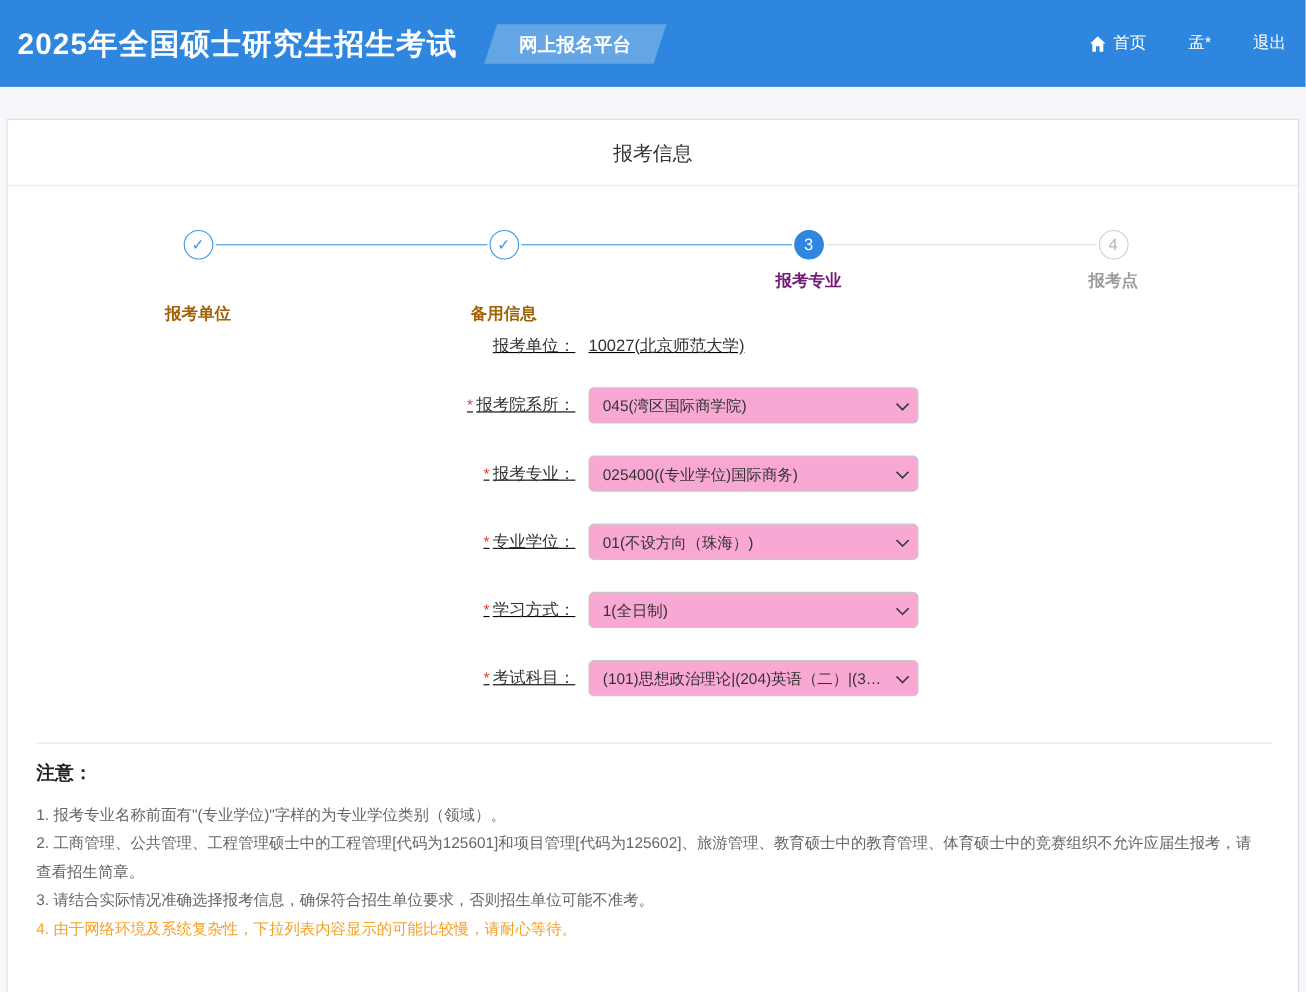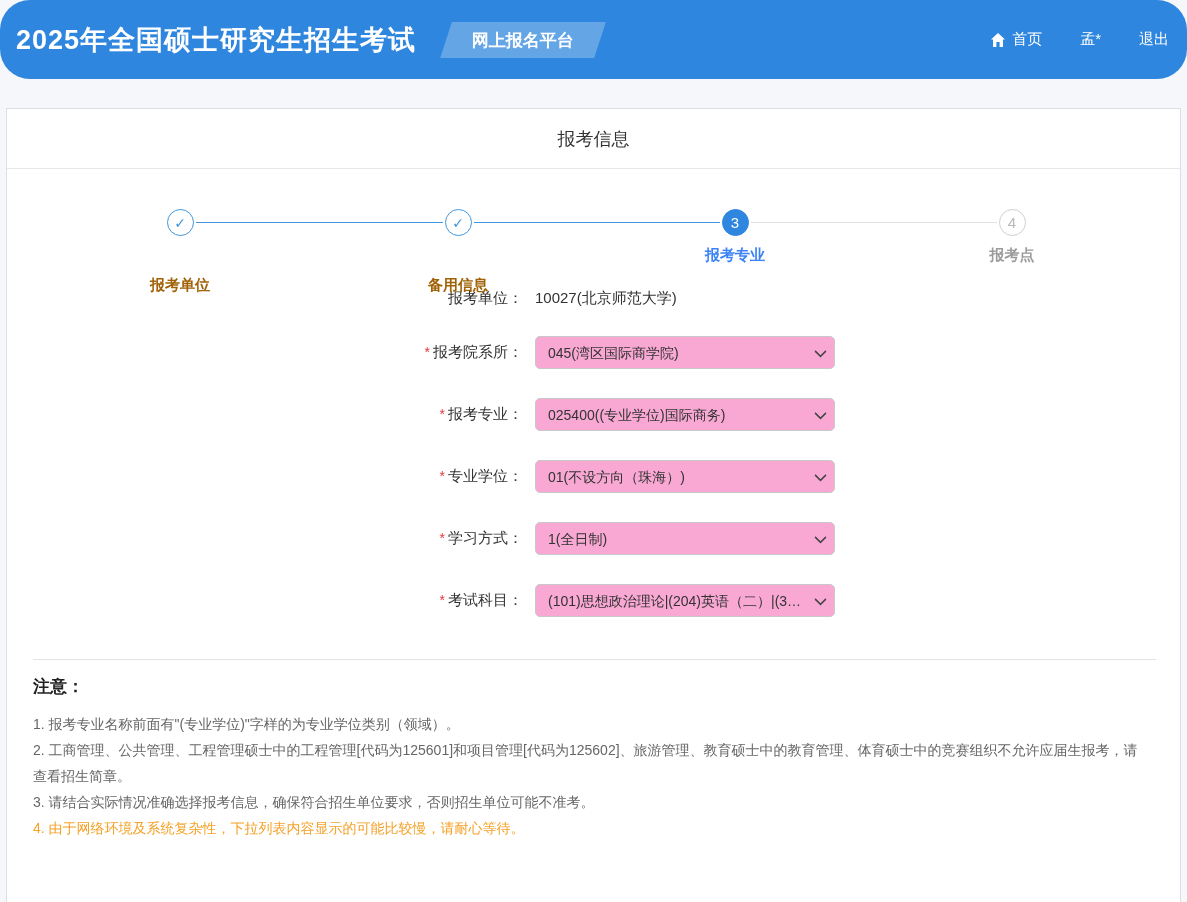--- a/index.html
+++ b/index.html
@@ -6,21 +6,21 @@
   html, body {
     width: 1187px; height: 902px;
     background: #f5f7fa;
     font-family: "Liberation Sans", "DejaVu Sans", sans-serif;
     overflow: hidden;
   }
   
   .topbar {
     height: 79px; background: #2e86de;
     display: flex; align-items: center;
-    padding: 0 18px 0 16px; color: #fff; border-radius: 30px;
+    padding: 0 18px 0 16px; color: #fff;
   }
   .topbar-title { font-size: 27px; font-weight: bold; letter-spacing: 1px; white-space: nowrap; }
   .topbar-badge {
     margin-left: 30px; height: 36px;
     background: rgba(255,255,255,0.26);
     transform: skewX(-18deg);
     display: flex; align-items: center;
     padding: 0 26px;
   }
   .topbar-badge > span { transform: skewX(18deg); font-size: 17px; font-weight: bold; color: #fff; white-space: nowrap; }
@@ -42,27 +42,27 @@
   .step-circle {
     width: 27px; height: 27px; border-radius: 50%; margin: 0 auto;
     display: flex; align-items: center; justify-content: center;
     font-size: 14px; background: #fff;
   }
   .step.done .step-circle { border: 1px solid #4296db; color: #4296db; font-weight: bold; }
   .step.active .step-circle { background: #2e86de; color: #fff; border: 1px solid #2e86de; font-size: 15px; }
   .step.pending .step-circle { border: 1px solid #cfcfcf; color: #b8b8b8; font-size: 15px; }
   .step-label { margin-top: 10px; font-size: 15px; font-weight: bold; }
   .step.done .step-label { color: #a16207; margin-top: 40px; }
-  .step.active .step-label { color: #3b82f6; }
+  .step.active .step-label { color: #701a75; }
   .step.pending .step-label { color: #9b9b9b; }
   .step-line { position: absolute; top: 53px; height: 1px; }
   .step-line.blue { background: #4597dc; }
   .step-line.gray { background: #e0e0e0; }
   
-  .form-area { margin-top: 8px; }
+  .form-area { margin-top: 24px; text-decoration: underline; }
   .frow { display: flex; align-items: center; margin-bottom: 29px; }
   .frow.static { margin-bottom: 28px; }
   .flabel {
     width: 516px; text-align: right; font-size: 15px; color: #333; white-space: nowrap;
   }
   .req { color: #e4393c; margin-right: 3px; font-size: 14px; }
   .fvalue { margin-left: 12px; font-size: 15px; color: #333; }
   .sel-wrap { position: relative; margin-left: 12px; }
   .sel-wrap select {
     width: 300px; height: 33px; border: 1px solid #c8c8c8; border-radius: 5px;

